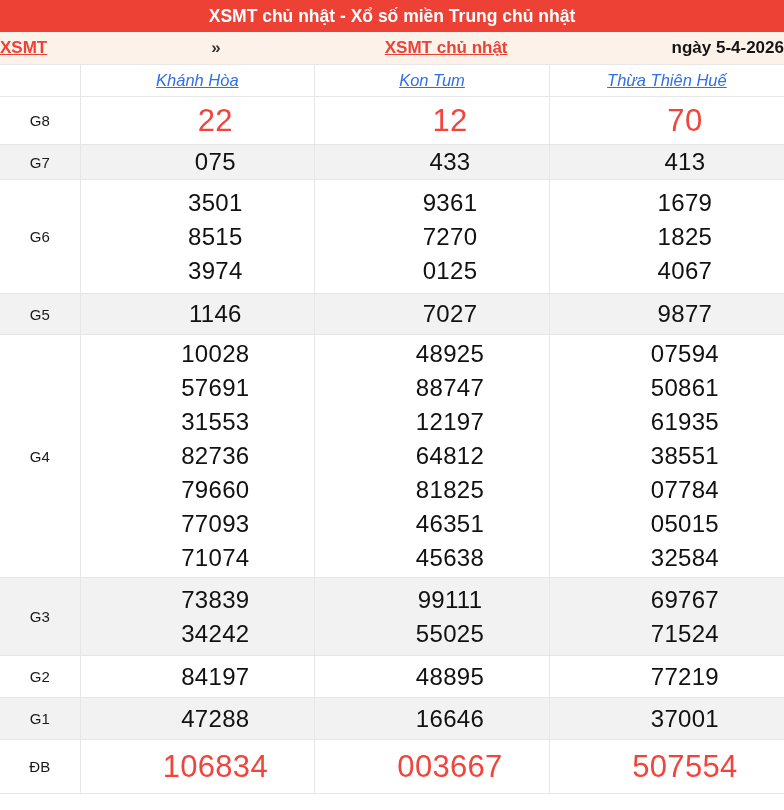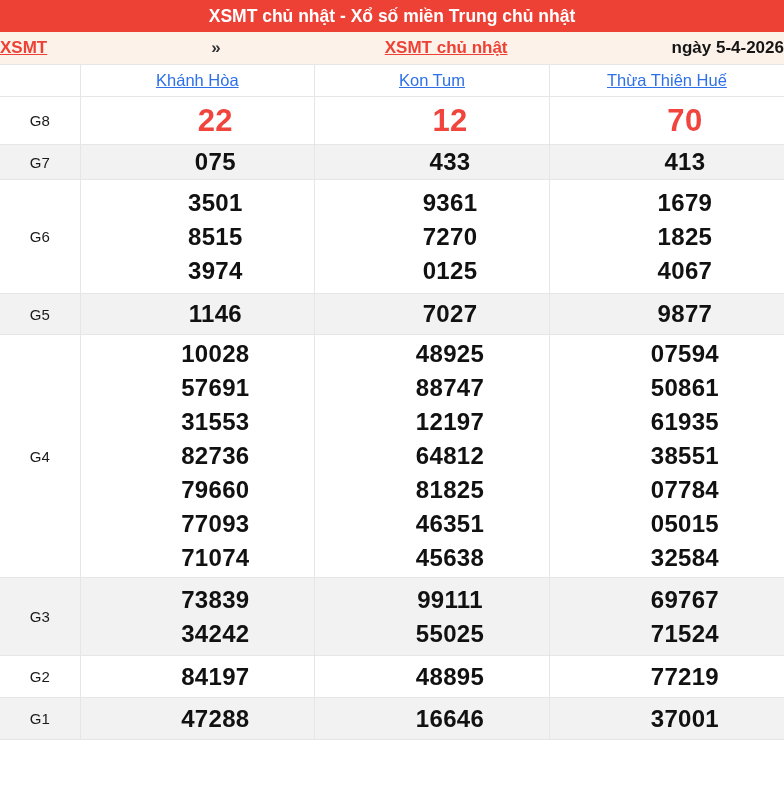--- a/index.html
+++ b/index.html
@@ -60,40 +60,40 @@
   .results th, .results td {
     border: 1px solid var(--border);
     text-align: center;
     vertical-align: middle;
     padding: 0;
     overflow: hidden;
   }
   .results th:first-child, .results td:first-child { border-left: none; }
   .results th:last-child,  .results td:last-child  { border-right: none; }
 
-  .results thead tr { height: 32px; }
+  .results thead tr { height: 32px; font-style: italic; }
   .province-link {
     color: var(--link-blue);
     text-decoration: underline;
     font-size: 16.5px;
     font-weight: 500;
     cursor: pointer;
   }
 
   tr.alt { background: var(--alt-bg); }
 
   .row-label {
     font-size: 15px;
     font-weight: 500;
     color: #1a1a1a;
   }
 
   .num {
     font-size: 24px;
-    font-weight: bold;
+    font-weight: normal;
     color: #111;
     line-height: 34px;
     letter-spacing: 0.3px;
     padding-left: 36px;
   }
   tr.hl .num {
     color: var(--num-red);
     font-size: 31px;
   }
 
@@ -260,14 +260,26 @@
         <td>
           <div class="num">47288</div>
         </td>
         <td>
           <div class="num">16646</div>
         </td>
         <td>
           <div class="num">37001</div>
         </td>
       </tr>
+      <tr class="r8 hl">
+        <td class="row-label">ĐB</td>
+        <td>
+          <div class="num">106834</div>
+        </td>
+        <td>
+          <div class="num">003667</div>
+        </td>
+        <td>
+          <div class="num">507554</div>
+        </td>
+      </tr>
     </tbody>
 </table>
 
 </body></html>

